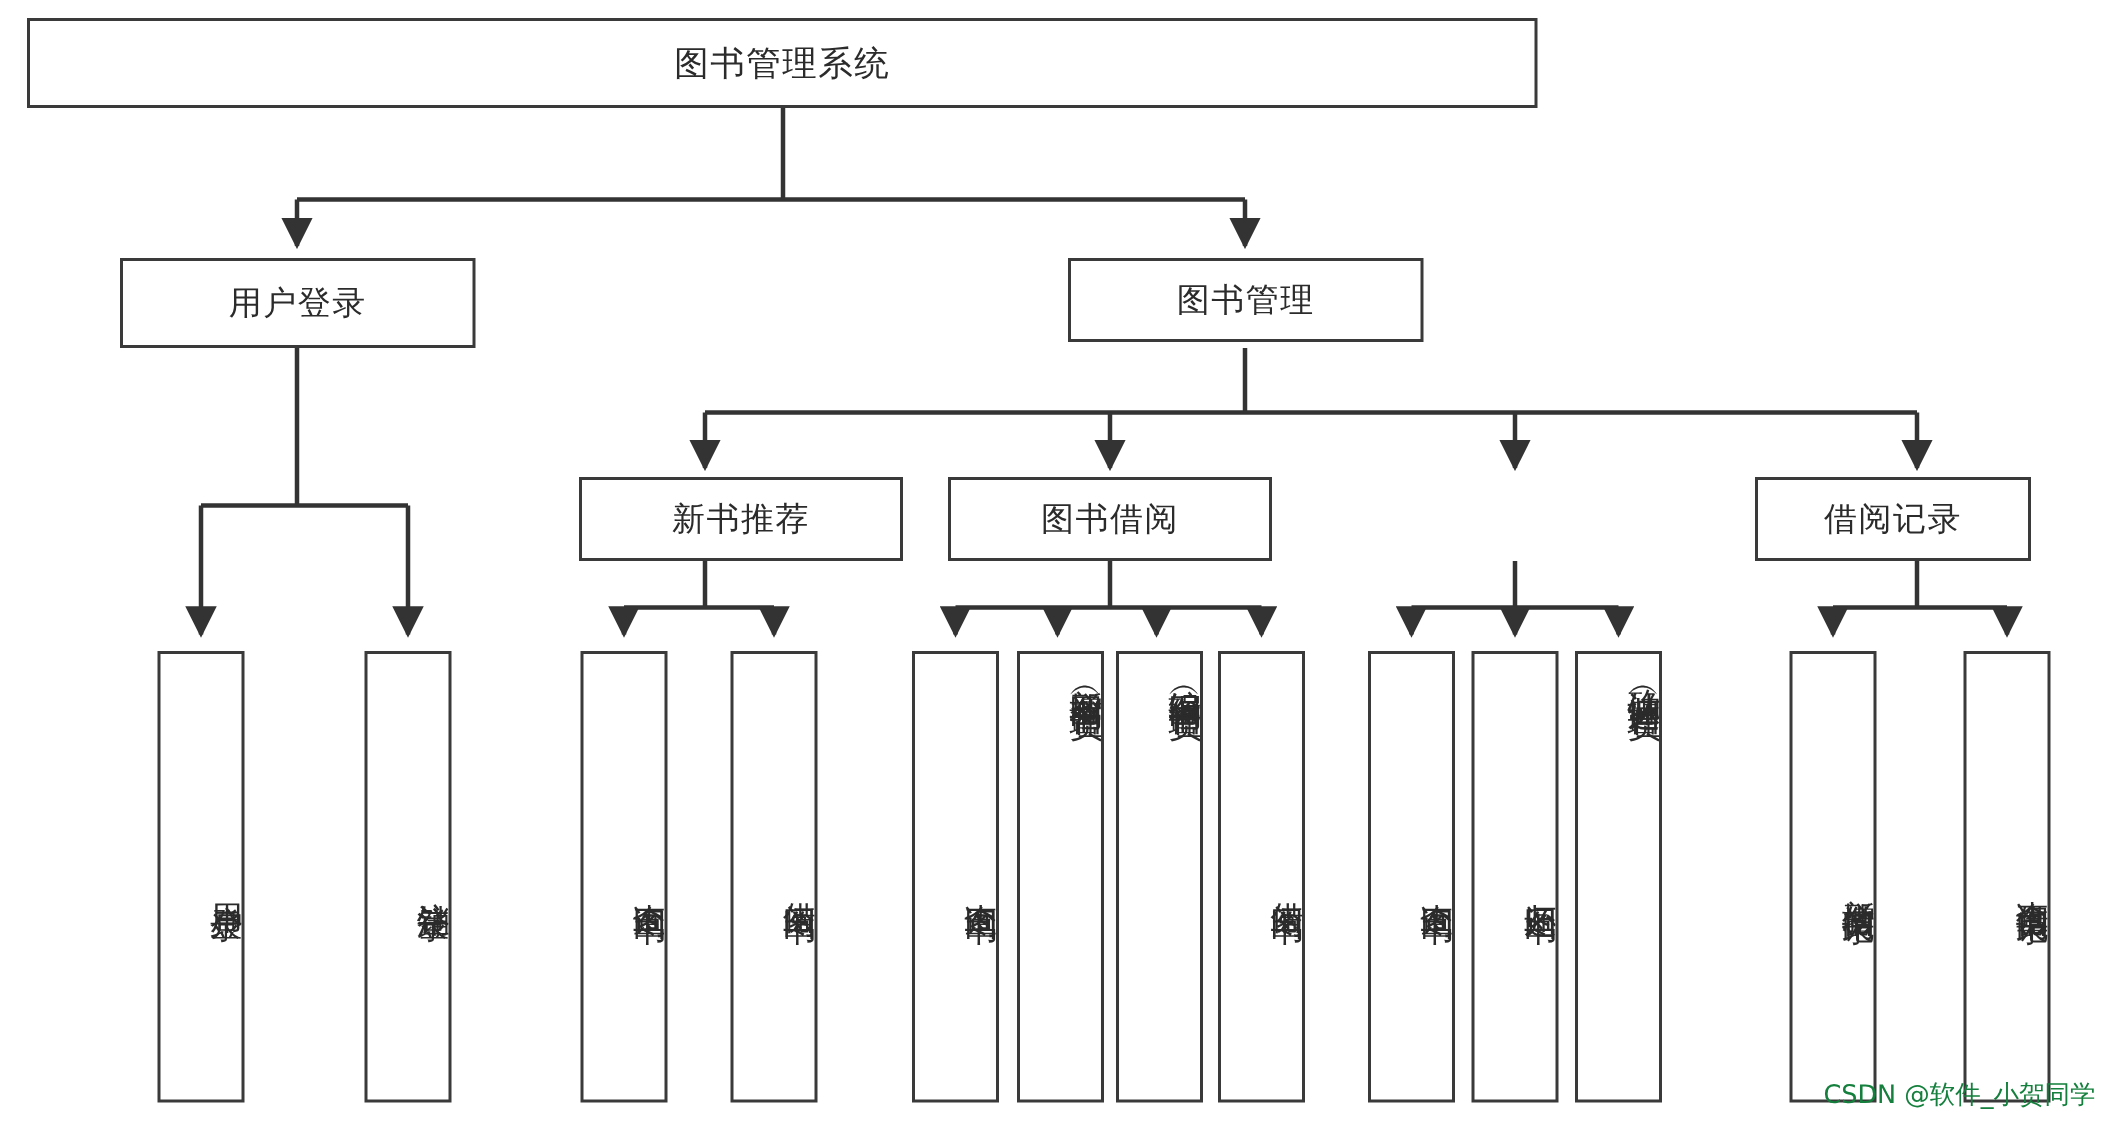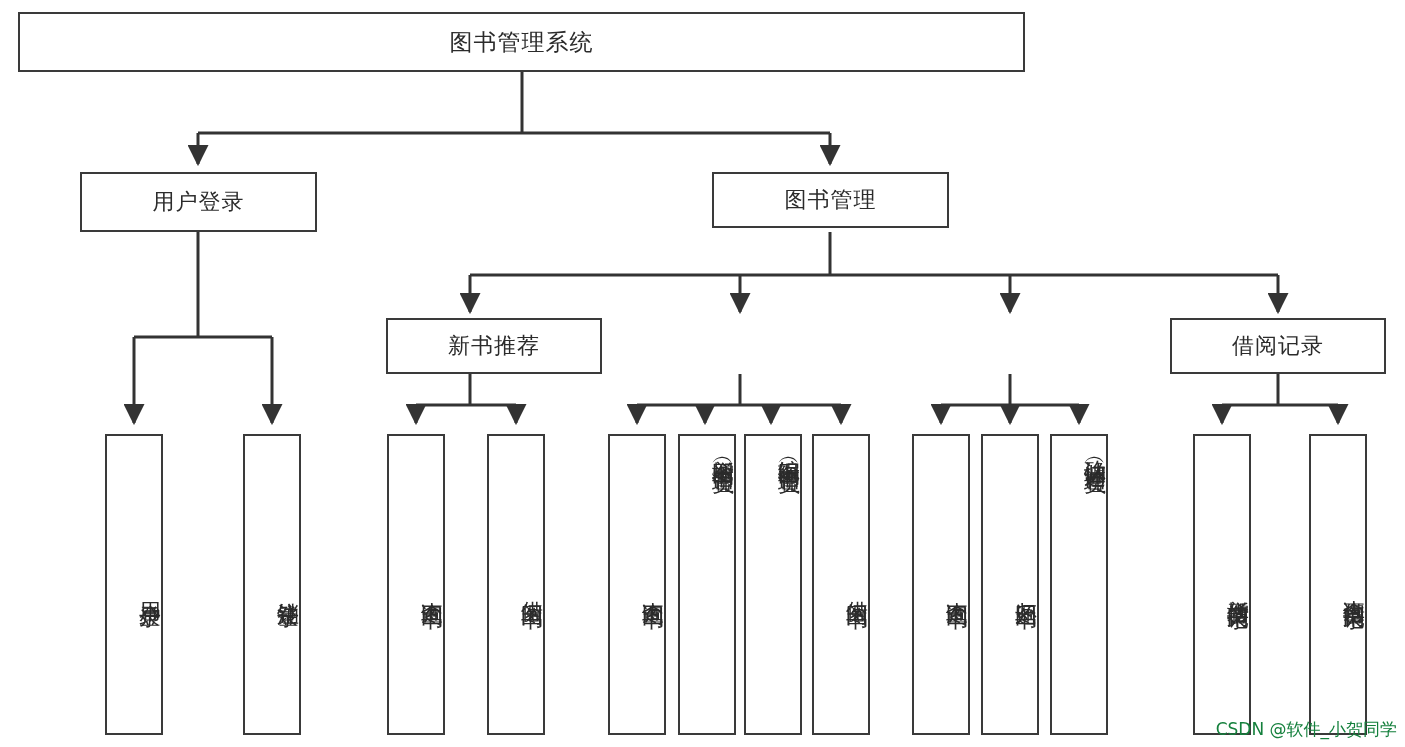--- a/index.html
+++ b/index.html
@@ -121,21 +121,22 @@
       <path d="M 1338 405 L 1338 423" marker-end="url(#arrow)"></path>
     </g>
   </svg>
 
   <div class="node node-h node-root" style="left:18px; top:12px; width:1007px; height:60px;">图书管理系统</div>
 
   <div class="node node-h" style="left:80px; top:172px; width:237px; height:60px;">用户登录</div>
   <div class="node node-h" style="left:712px; top:172px; width:237px; height:56px;">图书管理</div>
 
   <div class="node node-h" style="left:362px; top:318px; width:216px; height:56px;margin-left:24px;">新书推荐</div>
-  <div class="node node-h" style="left:1170px; top:318px; width:216px; height:56px;">借阅记录</div>
+  <div class="node node-h" style="left:632px; top:318px; width:216px; height:56px;">图书借阅</div>
+  <div class="node node-h" style="left:1170px; top:318px; width:184px; height:56px;">借阅记录</div>
 
   <div class="node node-v" style="left:105px; top:434px; width:58px; height:301px;">用户登录</div>
   <div class="node node-v" style="left:243px; top:434px; width:58px; height:301px;">注销登录</div>
 
   <div class="node node-v" style="left:387px; top:434px; width:58px; height:301px;">查询图书</div>
   <div class="node node-v" style="left:487px; top:434px; width:58px; height:301px;">借阅图书</div>
 
   <div class="node node-v" style="left:608px; top:434px; width:58px; height:301px;">查询图书</div>
   <div class="node node-v node-v-start" style="left:678px; top:434px; width:58px; height:301px;">新增图书（管理员）</div>
   <div class="node node-v node-v-start" style="left:744px; top:434px; width:58px; height:301px;">编辑图书（管理员）</div>

